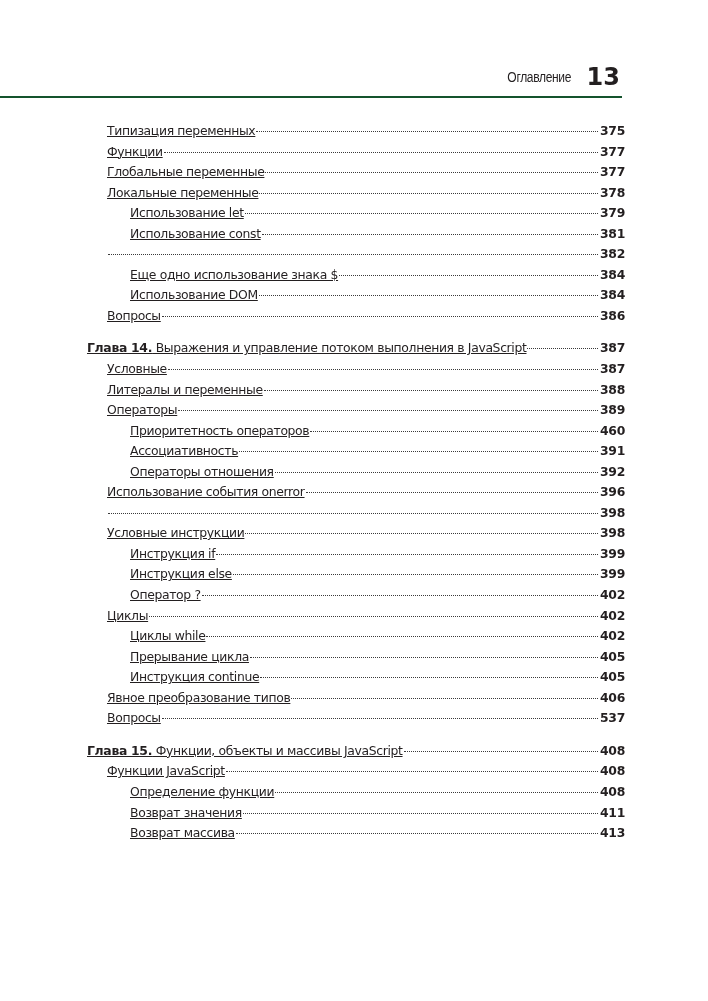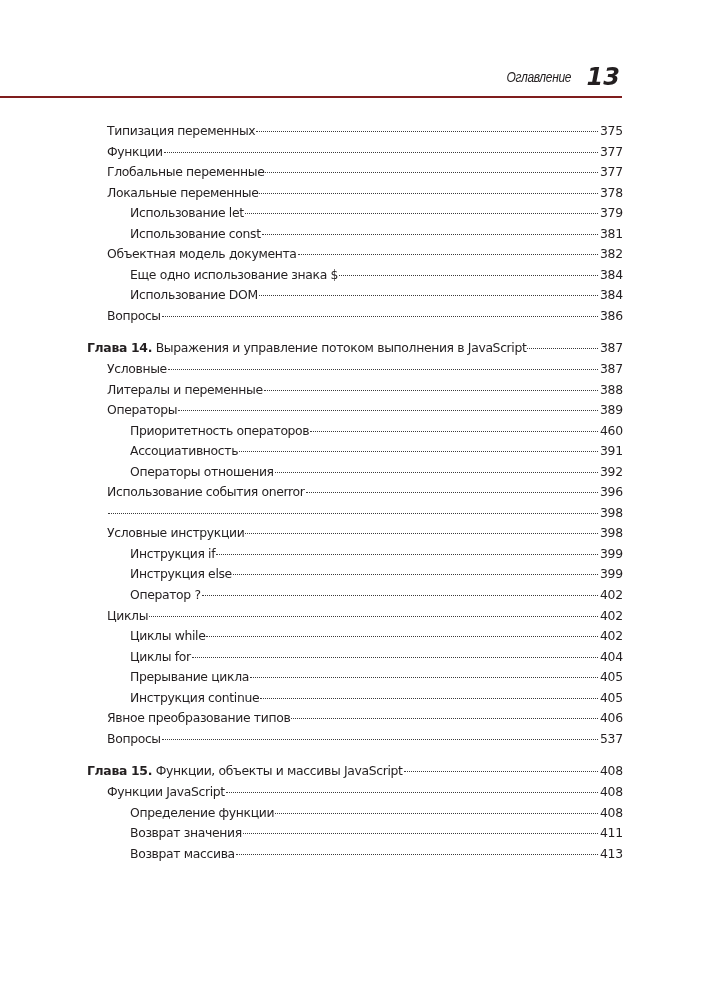--- a/index.html
+++ b/index.html
@@ -14,22 +14,21 @@
       overflow: hidden;
       font-family: "DejaVu Sans", "Liberation Sans", sans-serif;
       color: #231f20;
     }
     .running-head {
       position: absolute;
       left: 0;
       top: 60px;
       width: 622px;
       height: 36px;
-      border-bottom: 2px solid #7f1d1d;
-      font-style: italic;
+      border-bottom: 2px solid #14532d;
     }
     .running-head .section {
       position: absolute;
       right: 51px;
       top: 9px;
       font-family: "Liberation Sans", sans-serif;
       font-size: 14px;
       letter-spacing: -0.4px;
       transform: scaleX(0.86);
       transform-origin: right center;
@@ -58,38 +57,40 @@
       line-height: 20.55px;
       white-space: nowrap;
     }
     .toc-row.level-1 { padding-left: 0; }
     .toc-row.level-2 { padding-left: 23px; }
     .toc-row.chapter { margin-left: -20px; }
     .toc-row.gap { margin-top: 12px; }
     .toc-title {
       flex: 0 0 auto;
       letter-spacing: -0.35px;
+      text-decoration: underline;
     }
     .toc-title .ch-num {
       font-weight: bold;
       letter-spacing: -0.3px;
     }
     .toc-leader {
       flex: 1 1 auto;
       margin: 0 2px 0 1px;
       height: 1px;
       align-self: baseline;
       border-bottom: 1.3px dotted #3a3a3a;
       transform: translateY(-3px);
     }
     .toc-page {
       flex: 0 0 auto;
       width: 25px;
       text-align: left;
       letter-spacing: -0.3px;
+      font-weight: bold;
     }
   </style>
 </head>
 <body>
 
 <div class="running-head">
   <span class="section">Оглавление</span>
   <span class="pageno">13</span>
 </div>
 
@@ -118,21 +119,20 @@
       <span class="toc-title">Использование let</span>
       <span class="toc-leader"></span>
       <span class="toc-page">379</span>
     </div>
     <div class="toc-row level-2">
       <span class="toc-title">Использование const</span>
       <span class="toc-leader"></span>
       <span class="toc-page">381</span>
     </div>
     <div class="toc-row level-1">
-      <span class="toc-title">Объектная модель документа</span>
       <span class="toc-leader"></span>
       <span class="toc-page">382</span>
     </div>
     <div class="toc-row level-2">
       <span class="toc-title">Еще одно использование знака $</span>
       <span class="toc-leader"></span>
       <span class="toc-page">384</span>
     </div>
     <div class="toc-row level-2">
       <span class="toc-title">Использование DOM</span>
@@ -210,25 +210,20 @@
     </div>
     <div class="toc-row level-1">
       <span class="toc-title">Циклы</span>
       <span class="toc-leader"></span>
       <span class="toc-page">402</span>
     </div>
     <div class="toc-row level-2">
       <span class="toc-title">Циклы while</span>
       <span class="toc-leader"></span>
       <span class="toc-page">402</span>
-    </div>
-    <div class="toc-row level-2">
-      <span class="toc-title">Циклы for</span>
-      <span class="toc-leader"></span>
-      <span class="toc-page">404</span>
     </div>
     <div class="toc-row level-2">
       <span class="toc-title">Прерывание цикла</span>
       <span class="toc-leader"></span>
       <span class="toc-page">405</span>
     </div>
     <div class="toc-row level-2">
       <span class="toc-title">Инструкция continue</span>
       <span class="toc-leader"></span>
       <span class="toc-page">405</span>

